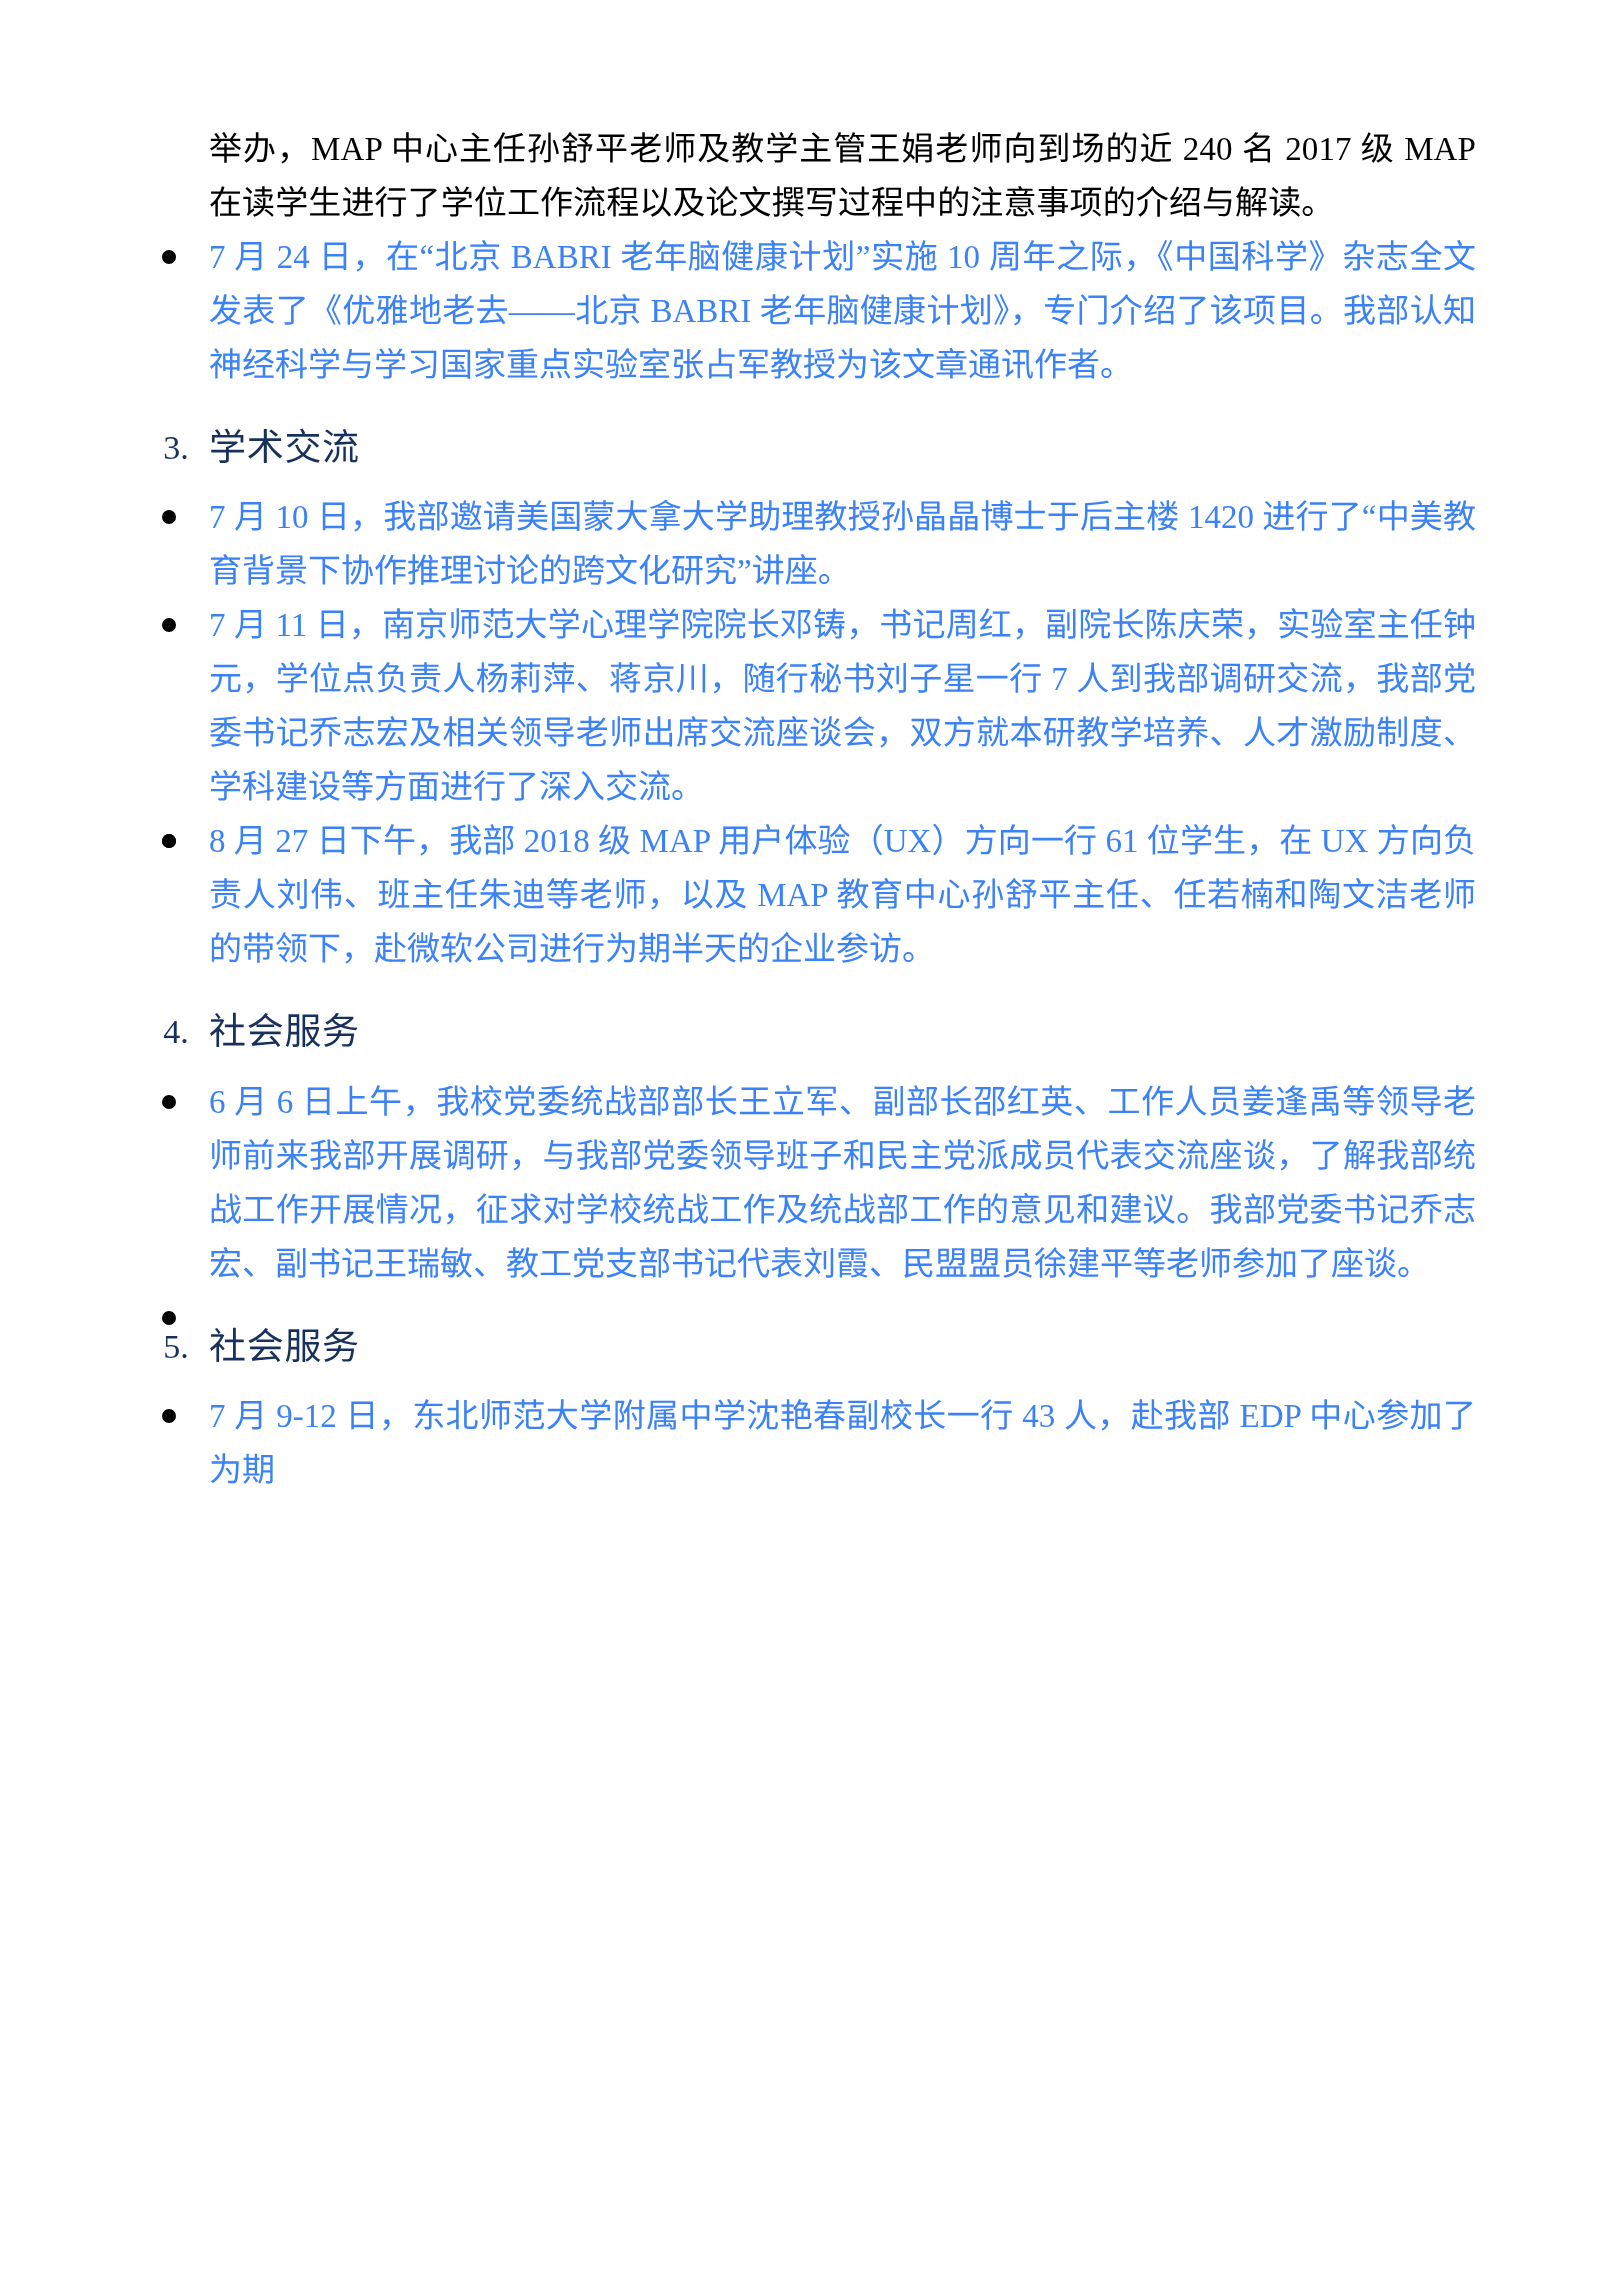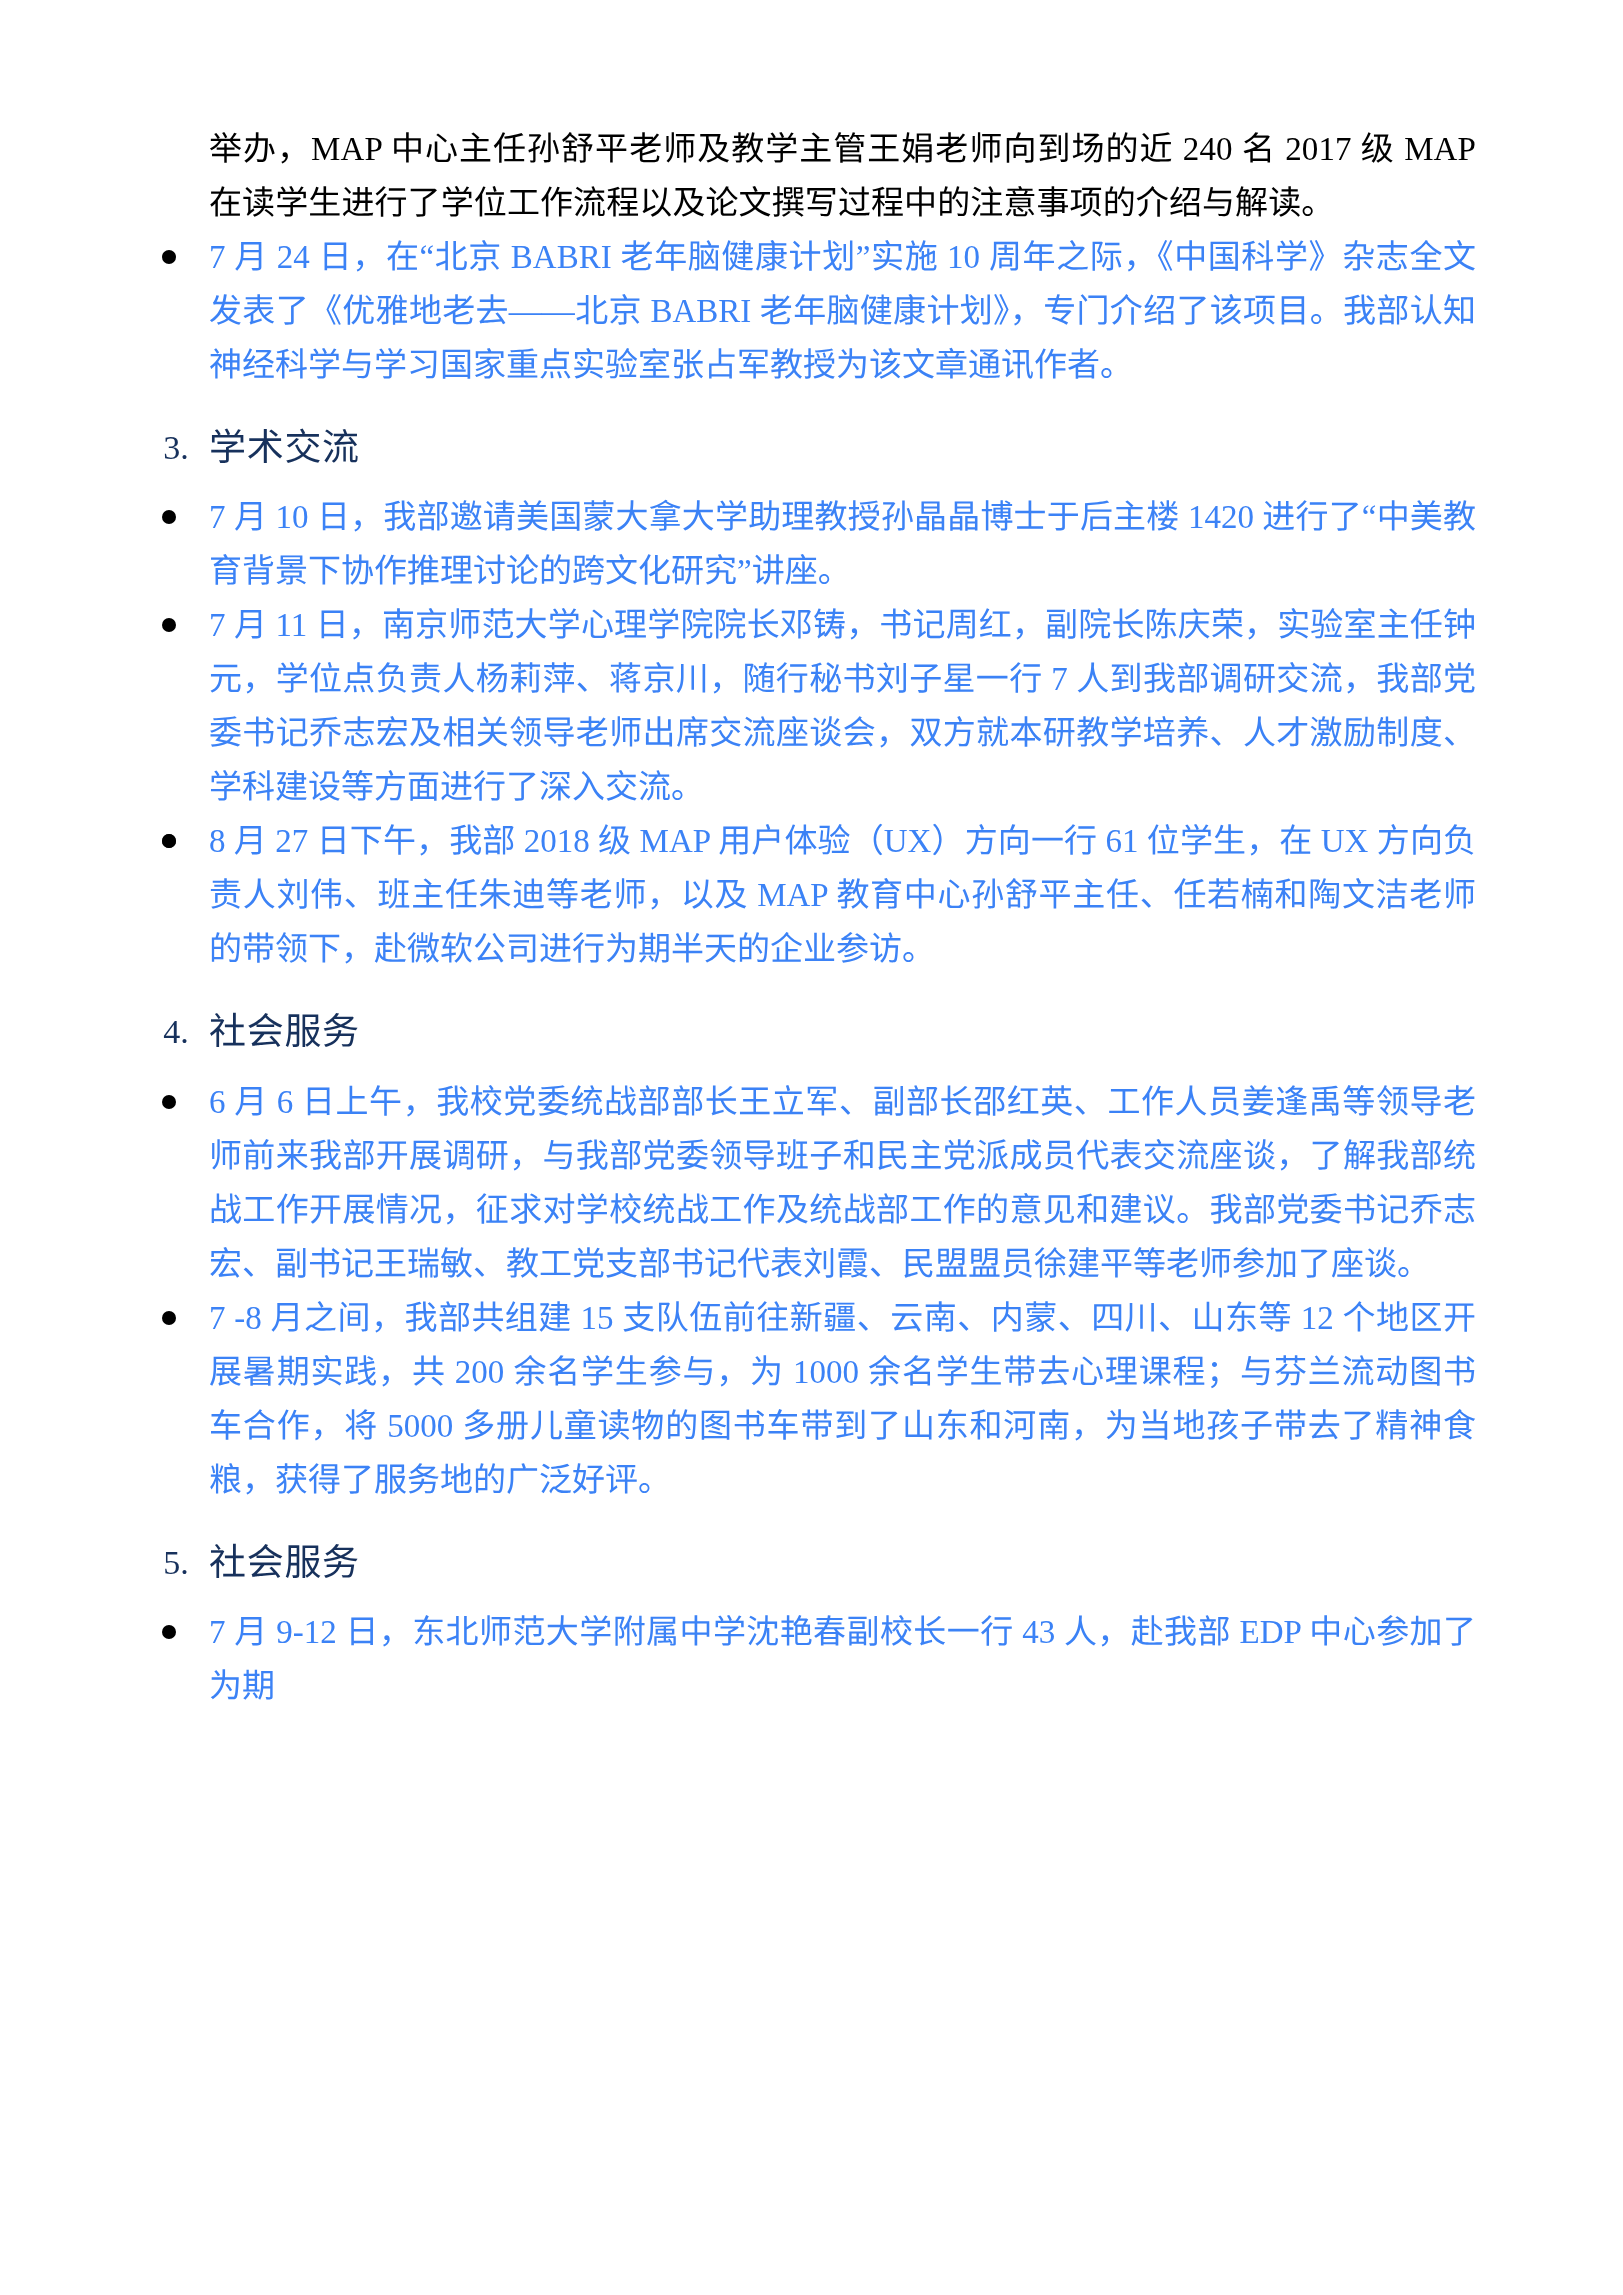--- a/index.html
+++ b/index.html
@@ -139,21 +139,20 @@
       <span class="htext">社会服务</span>
     </h2>
     <div class="sp-after-heading"></div>
 
     <p class="bullet">
       <span class="dot"></span>
       <span>6 月 6 日上午，我校党委统战部部长王立军、副部长邵红英、工作人员姜逢禹等领导老师前来我部开展调研，与我部党委领导班子和民主党派成员代表交流座谈，了解我部统战工作开展情况，征求对学校统战工作及统战部工作的意见和建议。我部党委书记乔志宏、副书记王瑞敏、教工党支部书记代表刘霞、民盟盟员徐建平等老师参加了座谈。</span>
     </p>
     <p class="bullet">
       <span class="dot"></span>
-      <span>7 -8 月之间，我部共组建 15 支队伍前往新疆、云南、内蒙、四川、山东等 12 个地区开展暑期实践，共 200 余名学生参与，为 1000 余名学生带去心理课程；与芬兰流动图书车合作，将 5000 多册儿童读物的图书车带到了山东和河南，为当地孩子带去了精神食粮，获得了服务地的广泛好评。</span>
     </p>
 
     <div class="sp-before-heading"></div>
     <h2 class="section-heading">
       <span class="num">5.</span>
       <span class="htext">社会服务</span>
     </h2>
     <div class="sp-after-heading"></div>
 
     <p class="bullet">

